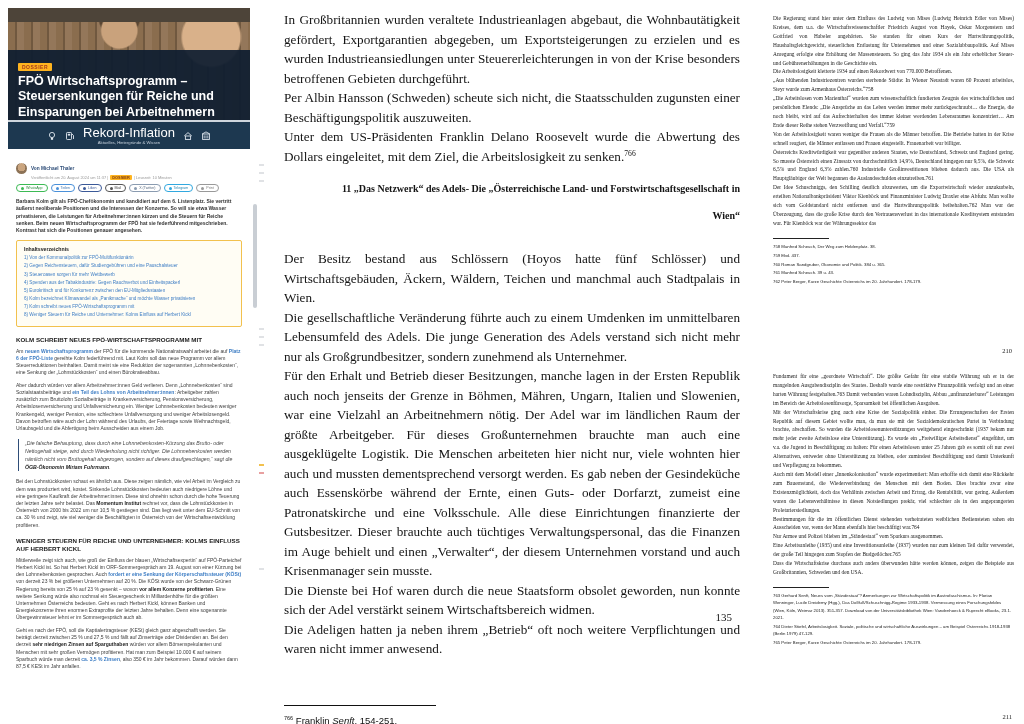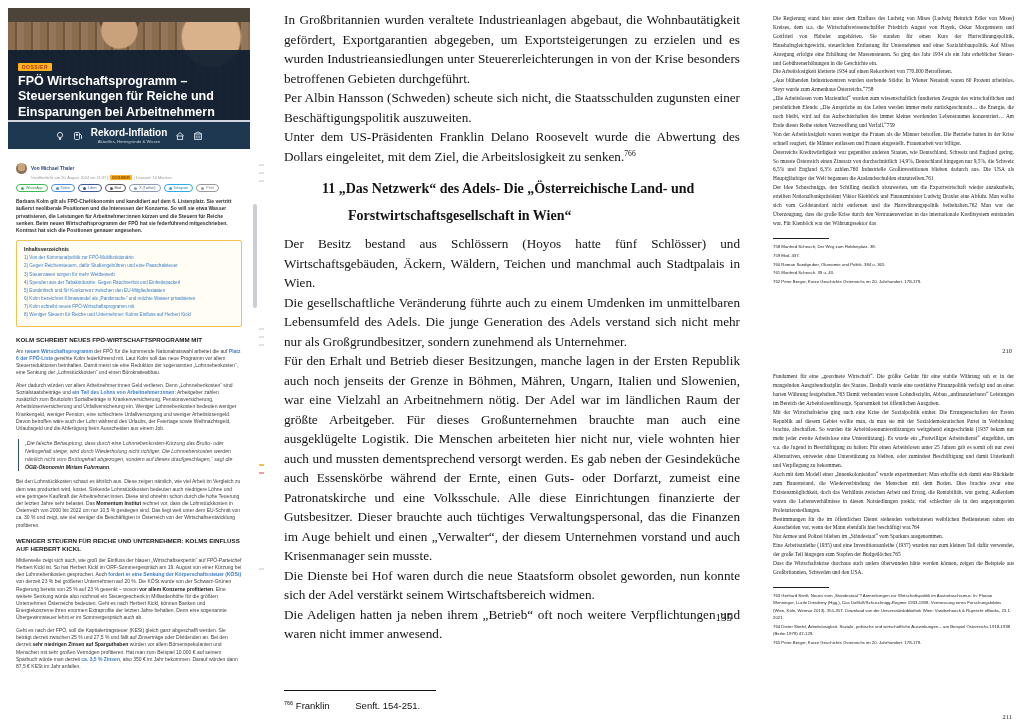--- a/index.html
+++ b/index.html
@@ -18,21 +18,21 @@
   .hero-roof{position:absolute;left:0;top:0;width:100%;height:14px;background:#4d4439;}
   .hero-overlay{position:absolute;left:0;bottom:0;width:100%;height:70px;
     background:rgba(14,29,48,0.93);padding:5px 10px 16px 10px;box-sizing:border-box;}
   .hero-tag{display:inline-block;background:#ffb41f;color:#a63b1f;font-weight:bold;
     font-size:5px;letter-spacing:.5px;padding:1px 4px;border-radius:1px;margin-bottom:3px;}
   .hero-title{color:#ffffff;font-weight:bold;font-size:12.5px;line-height:1.22;margin:0;}
   .banner{width:100%;height:27px;background:#1d3850;display:flex;align-items:center;
     justify-content:center;gap:8px;border-top:2px solid #cfd6dd;}
   .banner svg{display:block;}
   .banner-text{text-align:center;color:#fff;}
-  .banner-title{font-weight:bold;font-size:10px;line-height:1;}
+  .banner-title{font-weight:normal;font-size:13px;line-height:1;}
   .banner-sub{font-size:4.2px;color:#c8d3de;margin-top:1px;}
   .article-body{padding:7px 8px 0 8px;}
   .byline{display:flex;align-items:center;gap:4px;margin-bottom:4px;}
   .avatar{width:11px;height:11px;border-radius:50%;
     background:radial-gradient(circle at 50% 38%,#caa57f 0 45%,#8c7256 46% 100%);flex:none;}
   .byline-name{font-size:4.8px;font-weight:bold;color:#2e4d78;}
   .byline-meta{font-size:3.9px;color:#999;margin-top:1px;display:flex;align-items:center;gap:2px;}
   .meta-badge{background:#ffb41f;color:#7c3a12;font-weight:bold;padding:0 2px;border-radius:1px;}
   .pills{display:flex;gap:3px;margin:4px 0 6px 0;}
   .pill{display:flex;align-items:center;gap:2px;border:0.7px solid #bbb;border-radius:5px;
@@ -57,27 +57,27 @@
     font-style:italic;font-size:5.2px;color:#4a4a4a;line-height:1.55;}
   
   .sliver{position:absolute;left:251px;top:158px;width:14px;height:440px;}
   .sliver .sbar{position:absolute;left:2px;top:46px;width:3.5px;height:104px;background:#c9ced4;border-radius:2px;}
   .sliver .line{position:absolute;left:8px;width:5px;height:1.6px;background:#e0e2e5;}
   
   .page212{position:absolute;left:270px;top:0;width:486px;height:645px;background:#fff;
     padding:10px 16px 0 14px;box-sizing:border-box;
     font-family:"Liberation Serif",serif;color:#141414;}
   .page212 p{font-size:13.2px;line-height:19.5px;text-align:justify;margin:0;}
-  .p212-head{font-size:14px;font-weight:bold;line-height:27px;margin:9px 0 5px 0;
-    padding-left:64px;text-indent:-26px;text-align:left;}
+  .p212-head{font-size:10px;font-weight:bold;line-height:27px;margin:9px 0 20px 0;
+    padding-left:64px;text-indent:-26px;text-align:right;}
   .fn-block{margin-top:46px;}
   .fn-rule{width:152px;border-top:1.2px solid #111;margin-bottom:9px;}
   .fn-212{font-family:"Liberation Sans",sans-serif;font-size:9.5px;color:#111;}
   .sup{vertical-align:super;font-size:58%;line-height:0;}
-  .it{margin-left:23px;}
+  .it{font-style:italic;}
   .pagenum-212{position:absolute;right:24px;bottom:22px;font-size:11px;font-family:"Liberation Serif",serif;}
   
   .minipage{position:absolute;left:765px;width:259px;background:#fff;
     font-family:"Liberation Serif",serif;color:#1a1a1a;box-sizing:border-box;padding:0 10px 0 8px;}
   .mp-210{top:14px;height:344px;}
   .mp-211{top:372px;height:352px;}
   .minipage p{font-size:5.4px;line-height:8.9px;text-align:justify;margin:0;}
   .mp-fn{margin-top:10px;}
   .mp-fn-rule{width:56px;border-top:0.8px solid #222;margin-bottom:4px;}
   .mp-fn p{font-family:"Liberation Sans",sans-serif;font-size:4.3px;line-height:7.4px;

